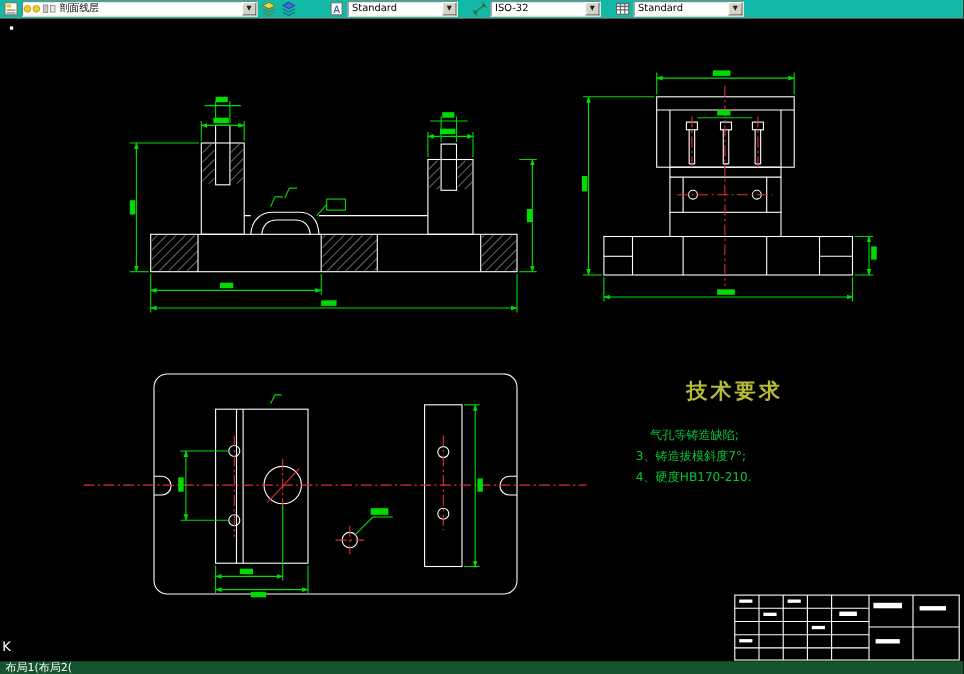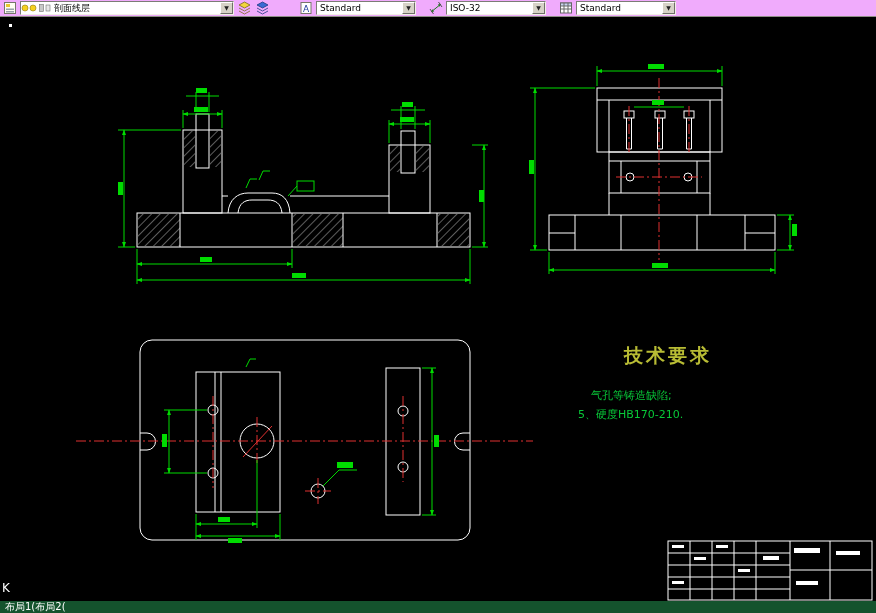--- a/index.html
+++ b/index.html
@@ -4,21 +4,21 @@
 <style>
   html,body{margin:0;padding:0;}
   body{
     width:876px;height:613px;overflow:hidden;background:#000;
     font-family:"DejaVu Sans",sans-serif;
   }
   .app{width:876px;height:613px;display:flex;flex-direction:column;}
 
   
   .toolbar{
-    flex:0 0 17px;height:17px;background:#f0abfc;
+    flex:0 0 17px;height:17px;background:#14b8a6;
     border-bottom:1px solid #8f8f86;box-sizing:border-box;
     display:flex;align-items:center;gap:2px;padding:0 2px;
   }
   .tb-icon{width:16px;height:15px;display:flex;align-items:center;justify-content:center;flex:0 0 auto;}
   .combo{
     height:14px;background:#fff;box-sizing:border-box;
     border:1px solid;border-color:#7c7c76 #f2efe6 #f2efe6 #7c7c76;
     display:flex;align-items:center;font-size:9px;color:#000;flex:0 0 auto;
   }
   .combo-text{flex:1;padding:0 3px;white-space:nowrap;overflow:hidden;line-height:12px;}
@@ -358,21 +358,22 @@
         <rect x="716" y="545" width="12" height="3" fill="#fff"></rect>
         <rect x="672" y="581" width="12" height="3" fill="#fff"></rect>
         <rect x="738" y="569" width="12" height="3" fill="#fff"></rect>
       </g>
     </svg>
 
     <div class="tech">
       <div class="tech-title">技术要求</div>
       <div class="tech-lines">
         <div class="l-indent">气孔等铸造缺陷;</div>
-        <div>5、硬度HB170-210.</div>
+        <div>3、铸造拔模斜度7°;</div>
+        <div>4、硬度HB170-210.</div>
       </div>
     </div>
 
     <div class="corner-label">K</div>
   </div>
 
   <div class="statusbar">
     <span>布局1(布局2(</span>
   </div>
 

